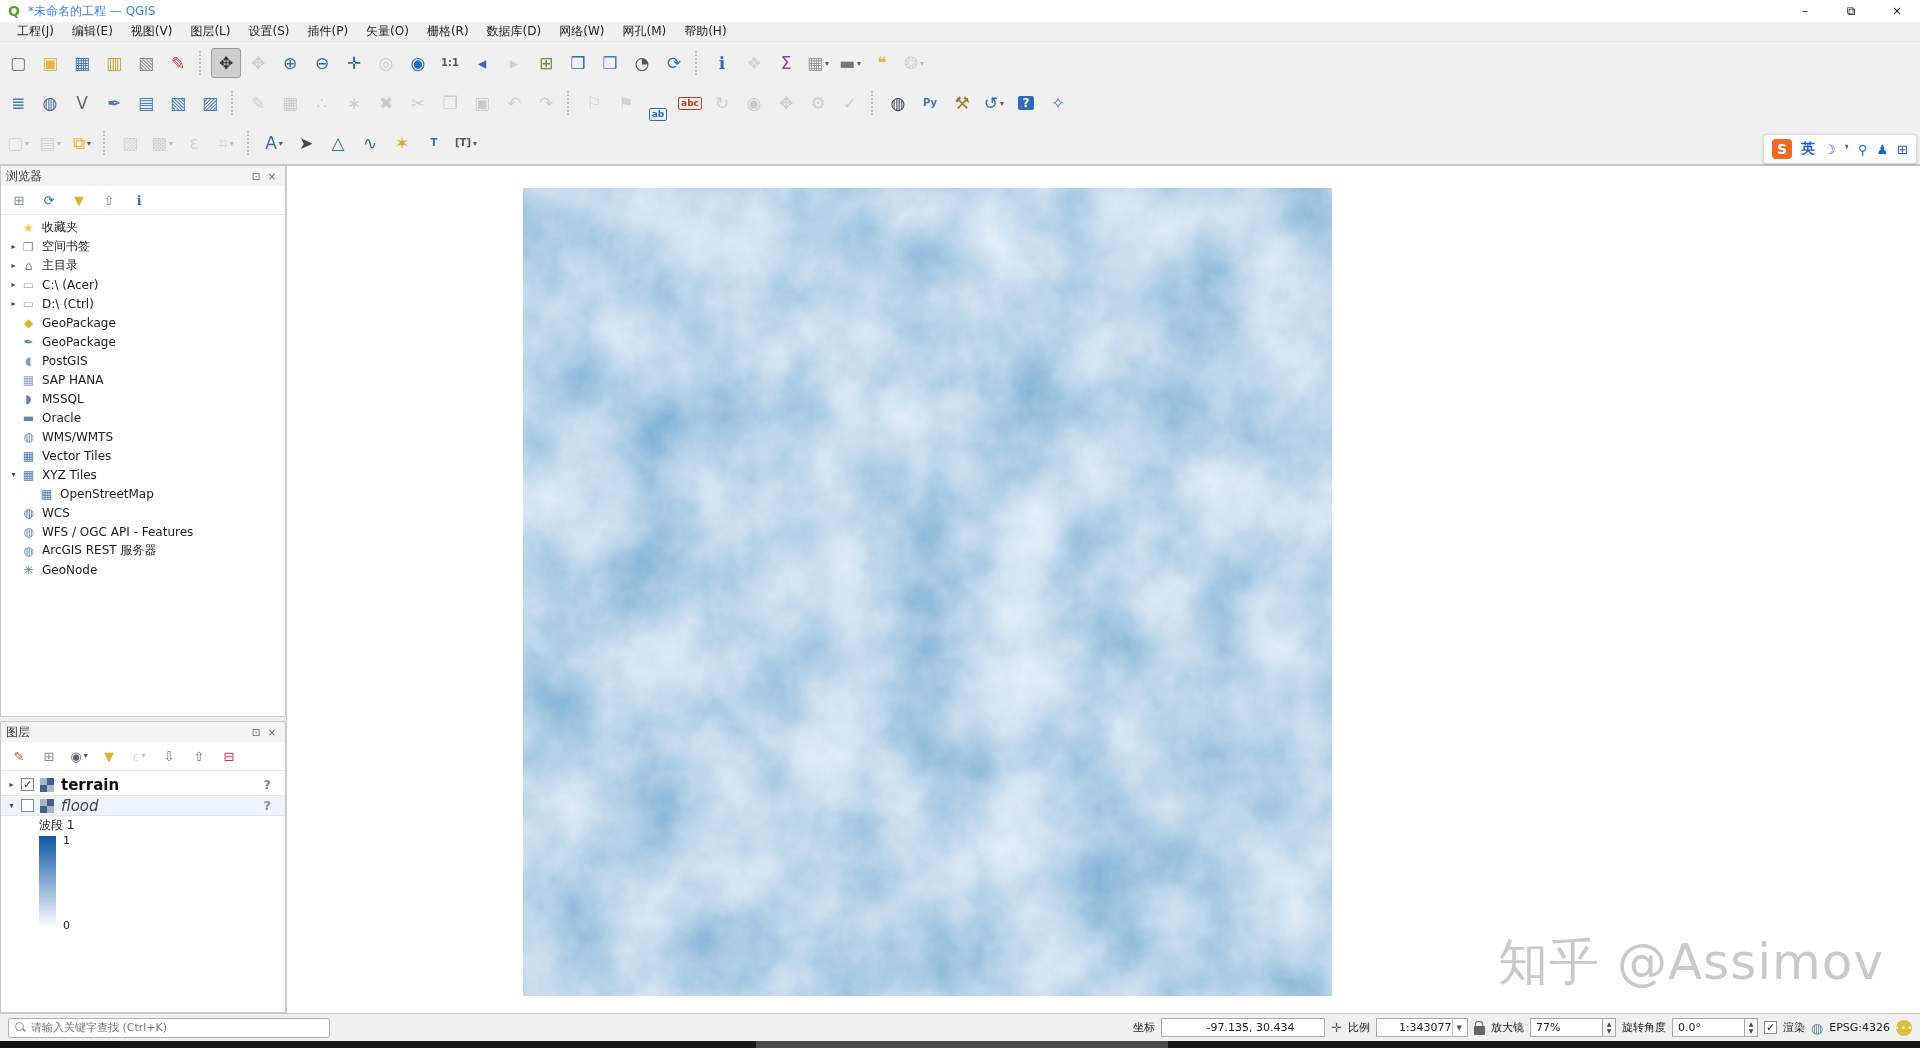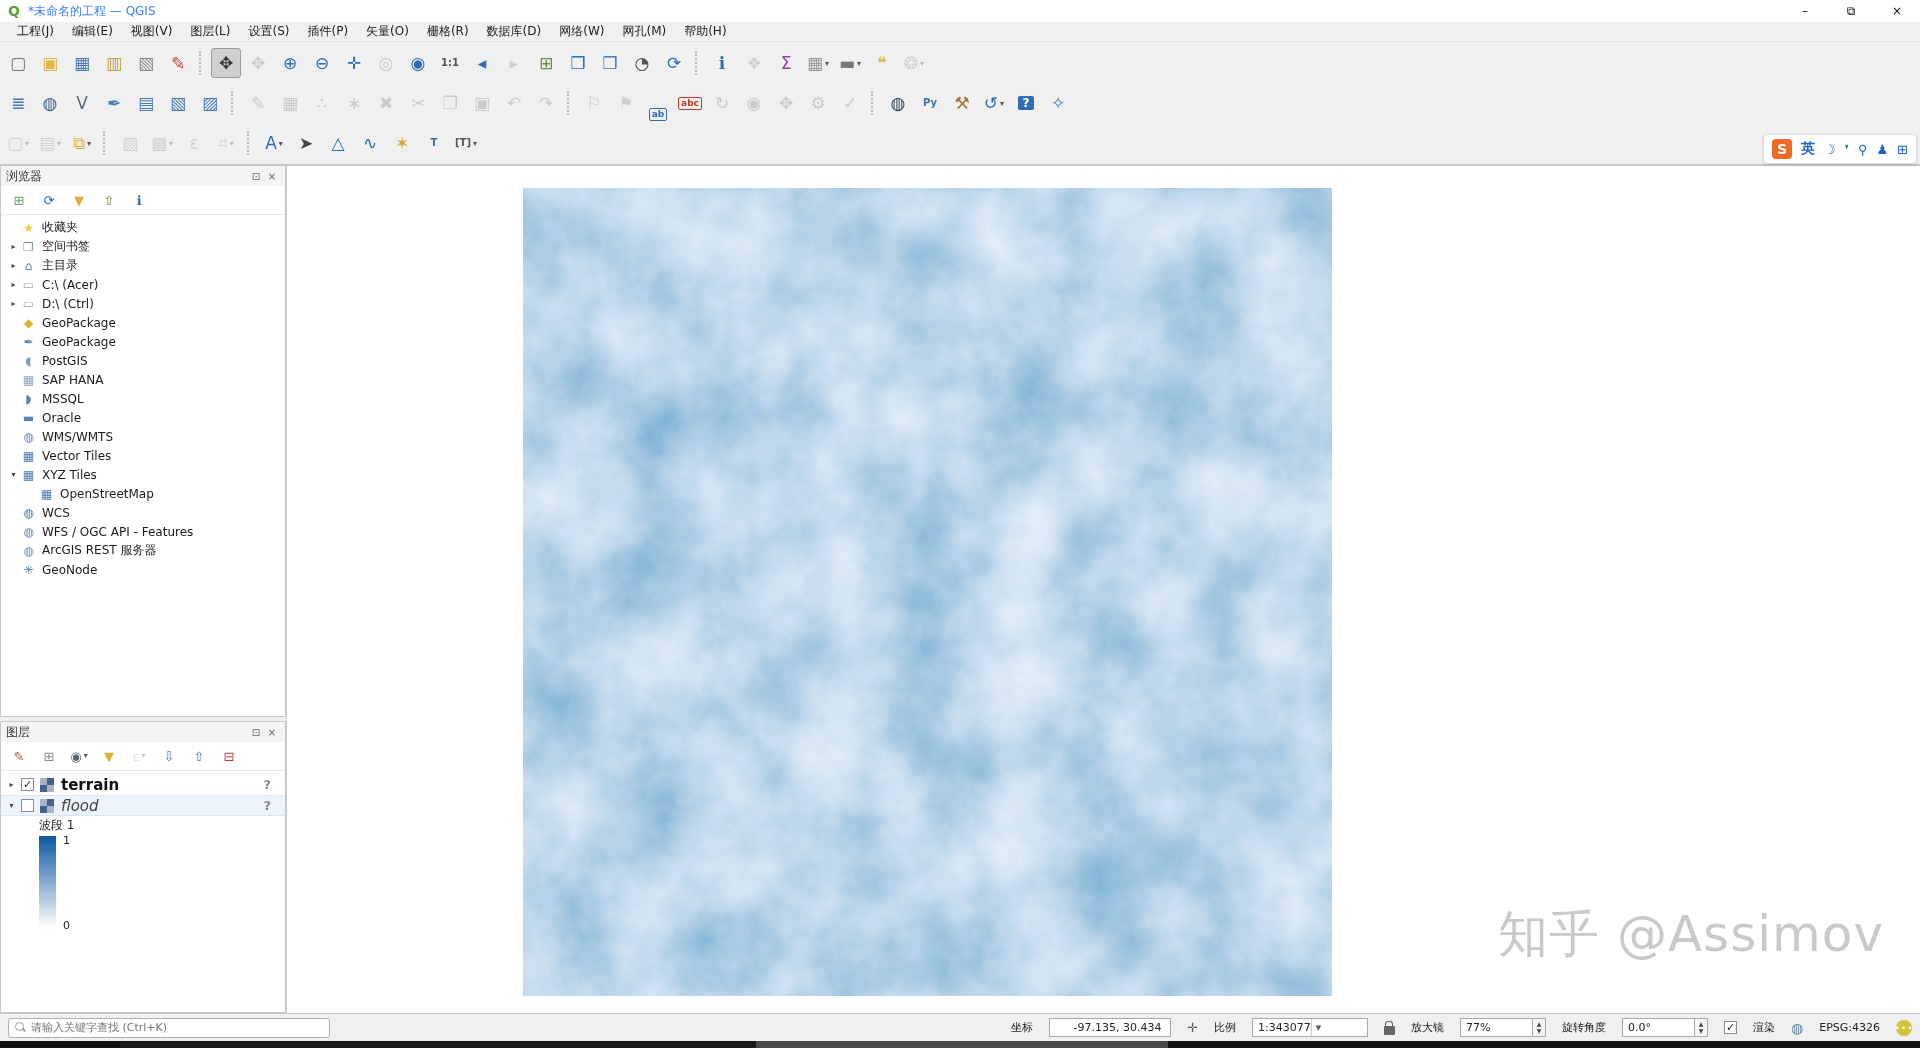--- a/index.html
+++ b/index.html
@@ -64,37 +64,37 @@
   .badge { margin-left:auto; margin-right:14px; color:#888; font-weight:bold; font-size:13px; }
   .band-label { margin-left:38px; height:18px; font-size:12px; color:#222; display:flex; align-items:center; }
   .legend-wrap { position:relative; margin-left:38px; margin-top:2px; height:96px; }
   .legend-bar { position:absolute; left:0; top:0; width:17px; height:92px; }
   .legend-max { position:absolute; left:24px; top:-2px; font-size:11px; }
   .legend-min { position:absolute; left:24px; bottom:0; font-size:11px; }
 
   
   .mapwrap { flex:1; position:relative; background:#fff; border-top:1px solid #c8c8c8; border-left:1px solid #c8c8c8; overflow:hidden; }
   .raster { position:absolute; left:236px; top:22px; }
-  .watermark { position:absolute; right:36px; top:735px; font-size:50px; color:#c9c9c9; letter-spacing:1px; white-space:nowrap; }
+  .watermark { position:absolute; right:36px; top:763px; font-size:50px; color:#c9c9c9; letter-spacing:1px; white-space:nowrap; }
 
   
   .statusbar { height:28px; background:#f0f0f0; border-top:1px solid #c8c8c8; display:flex; align-items:center;
     padding:0 8px; font-size:11px; gap:7px; }
   .searchbox { width:322px; height:20px; border:1px solid #b0b0b0; border-radius:3px; background:#fff;
     display:flex; align-items:center; padding:0 6px; gap:5px; }
   .searchbox input { border:none; outline:none; flex:1; font-size:11px; font-family:inherit; color:#333; background:transparent; }
   .icon-mag { width:11px; height:11px; position:relative; flex:0 0 auto; }
   .icon-mag::before { content:''; position:absolute; left:0; top:0; width:7px; height:7px; border:1.5px solid #999; border-radius:50%; }
   .icon-mag::after { content:''; position:absolute; left:7px; top:7px; width:4px; height:1.5px; background:#999; transform:rotate(45deg); }
-  .sb-right { margin-left:auto; display:flex; align-items:center; gap:16px; }
+  .sb-right { margin-left:auto; display:flex; align-items:center; gap:6px; }
   .sb-label { color:#222; }
   .sb-input { height:19px; border:1px solid #a8a8a8; background:#fff; display:flex; align-items:center;
     padding:0 5px; font-size:11px; color:#222; }
-  .sb-coord { width:122px; justify-content:center;padding-left:20px; }
-  .sb-combo { width:116px; justify-content:flex-start; }
+  .sb-coord { width:164px; justify-content:center;padding-left:20px; }
+  .sb-combo { width:92px; justify-content:flex-end; }
   .combo-arrow { font-size:7px; color:#555; border-left:1px solid #ccc; padding-left:4px; height:100%; display:flex; align-items:center; }
   .spin { display:flex; align-items:stretch; }
   .spin .sb-input { width:72px; border-right:none; }
   .updown { width:14px; border:1px solid #a8a8a8; background:#f5f5f5; display:flex; flex-direction:column;
     align-items:center; justify-content:center; font-size:6px; color:#444; line-height:1.1; }
   .icon-lock { width:11px; height:9px; background:#666; border-radius:1px; position:relative; margin-top:5px; }
   .icon-lock::before { content:''; position:absolute; top:-5px; left:1.5px; width:6px; height:5px;
     border:1.5px solid #666; border-bottom:none; border-radius:3px 3px 0 0; }
   .sb-cb { width:13px; height:13px; border:1px solid #8a8a8a; background:#fff; display:flex; align-items:center;
     justify-content:center; font-size:11px; font-weight:bold; color:#222; }

